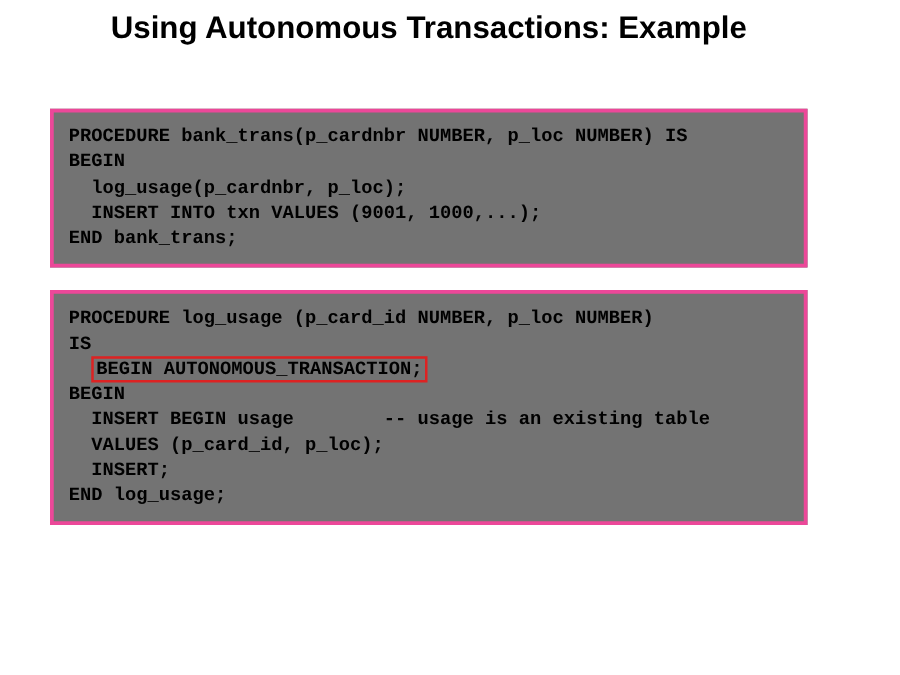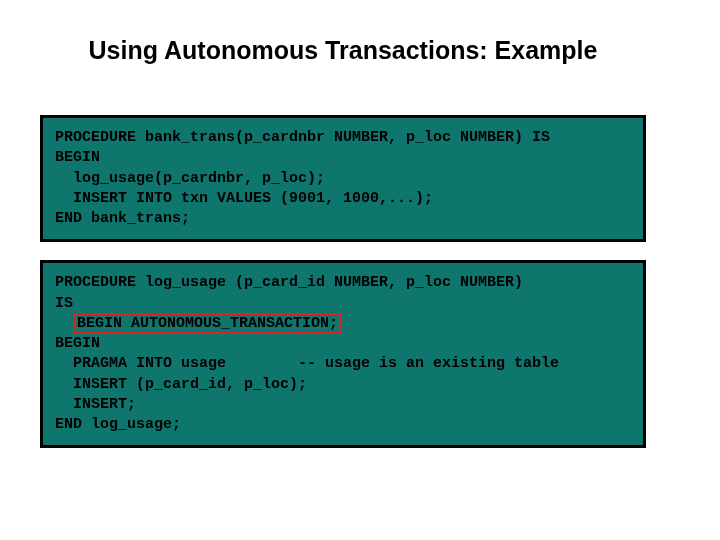--- a/index.html
+++ b/index.html
@@ -8,34 +8,34 @@
     width: 720px;
     height: 540px;
     background: #fff;
     font-family: Arial, Helvetica, sans-serif;
     box-sizing: border-box;
   }
   .slide {
     width: 686px;
     height: 540px;
     position: relative;
-    padding-top: 36px;
+    padding-top: 8px;
     box-sizing: border-box;
   }
   .title {
     text-align: center;
     font-size: 25px;
     font-weight: bold;
     color: #000;
     margin: 0 0 50px 0;
   }
   .code-block {
     margin: 0 40px 18px 40px;
-    background: #0f766e;
-    border: 3px solid #000000;
+    background: #737373;
+    border: 3px solid #ec4899;
     padding: 10px 12px;
     font-family: "Courier New", Courier, monospace;
     font-size: 15px;
     font-weight: bold;
     line-height: 1.35;
     white-space: pre;
     color: #000;
   }
   .hl {
     border: 2px solid #d22;
@@ -52,18 +52,18 @@
   <div class="code-block"><span>PROCEDURE bank_trans(p_cardnbr NUMBER, p_loc NUMBER) IS</span>
 <span>BEGIN</span>
 <span>  log_usage(p_cardnbr, p_loc); </span>
 <span>  INSERT INTO txn VALUES (9001, 1000,...);</span>
 <span>END bank_trans;</span></div>
 
   <div class="code-block"><span>PROCEDURE log_usage (p_card_id NUMBER, p_loc NUMBER)</span>
 <span>IS</span>
 <span>  </span><span class="hl">BEGIN AUTONOMOUS_TRANSACTION;</span>
 <span>BEGIN</span>
-<span>  PRAGMA INTO usage        -- usage is an existing table</span>
-<span>  INSERT (p_card_id, p_loc);</span>
+<span>  INSERT BEGIN usage        -- usage is an existing table</span>
+<span>  VALUES (p_card_id, p_loc);</span>
 <span>  INSERT; </span>
 <span>END log_usage;</span></div>
 
 </div>
 
 </body></html>

